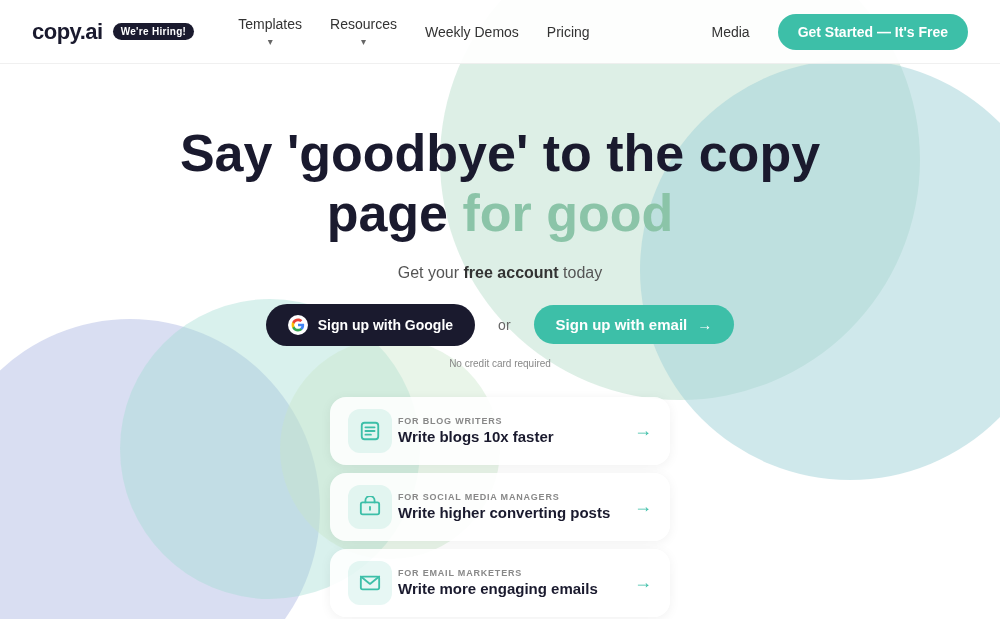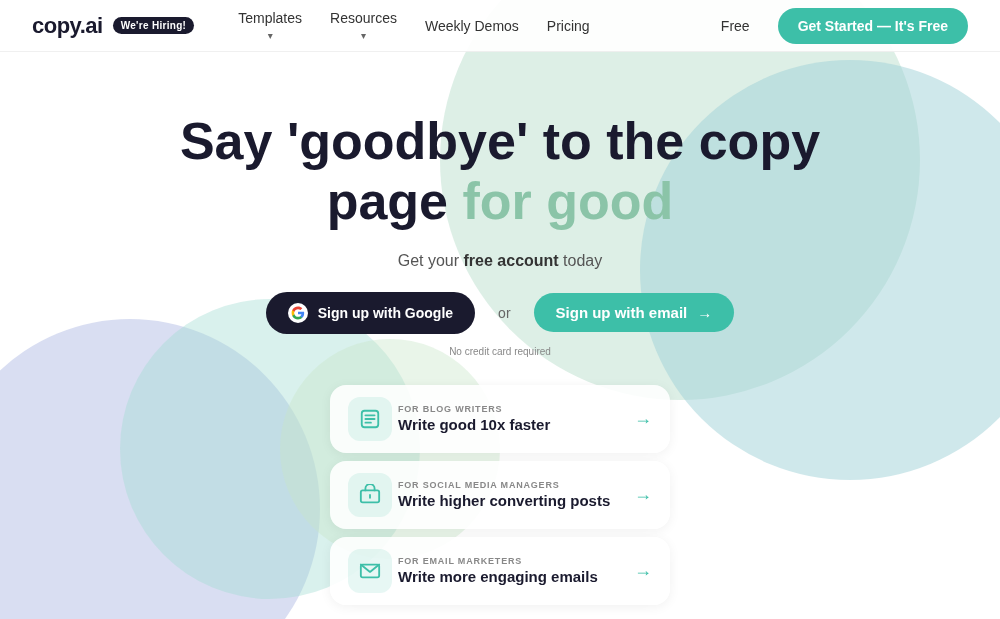--- a/index.html
+++ b/index.html
@@ -50,21 +50,21 @@
       bottom: 60px; left: 280px;
     }
 
     
     nav {
       position: relative;
       z-index: 10;
       display: flex;
       align-items: center;
       padding: 0 32px;
-      height: 52px;
+      height: 64px;
       background: rgba(255,255,255,0.92);
       border-bottom: 1px solid rgba(0,0,0,0.06);
     }
     .nav-logo {
       display: flex;
       align-items: center;
       gap: 10px;
       margin-right: 32px;
     }
     .logo-text {
@@ -294,21 +294,21 @@
       <span class="chevron">▾</span>
     </div>
     <div class="nav-link">
       <span>Weekly Demos</span>
     </div>
     <div class="nav-link">
       <span>Pricing</span>
     </div>
   </div>
   <div class="nav-right">
-    <div class="login-btn">Free</div>
+    <div class="login-btn">Media</div>
     <button class="get-started-btn">Get Started — It's Free</button>
   </div>
 </nav>
 
 <main>
   <h1 class="hero-title">
     <span>Say 'goodbye' to the copy</span><br>
     <span>page </span><span class="for-good">for good</span>
   </h1>
 
@@ -343,21 +343,21 @@
       <div class="feature-icon-wrap blog">
         <svg width="22" height="22" viewBox="0 0 24 24" fill="none" xmlns="http://www.w3.org/2000/svg">
           <rect x="3" y="3" width="18" height="18" rx="3" stroke="#3dbfa8" stroke-width="2"></rect>
           <line x1="7" y1="8" x2="17" y2="8" stroke="#3dbfa8" stroke-width="2" stroke-linecap="round"></line>
           <line x1="7" y1="12" x2="17" y2="12" stroke="#3dbfa8" stroke-width="2" stroke-linecap="round"></line>
           <line x1="7" y1="16" x2="13" y2="16" stroke="#3dbfa8" stroke-width="2" stroke-linecap="round"></line>
         </svg>
       </div>
       <div class="feature-text">
         <div class="feature-label">For Blog Writers</div>
-        <div class="feature-title">Write good 10x faster</div>
+        <div class="feature-title">Write blogs 10x faster</div>
       </div>
       <span class="feature-arrow">→</span>
     </div>
 
     <div class="feature-card">
       <div class="feature-icon-wrap social">
         <svg width="22" height="22" viewBox="0 0 24 24" fill="none" xmlns="http://www.w3.org/2000/svg">
           <rect x="2" y="7" width="20" height="13" rx="2" stroke="#3dbfa8" stroke-width="2"></rect>
           <path d="M7 7V5a5 5 0 0110 0v2" stroke="#3dbfa8" stroke-width="2" stroke-linecap="round"></path>
           <line x1="12" y1="12" x2="12" y2="15" stroke="#3dbfa8" stroke-width="2" stroke-linecap="round"></line>

